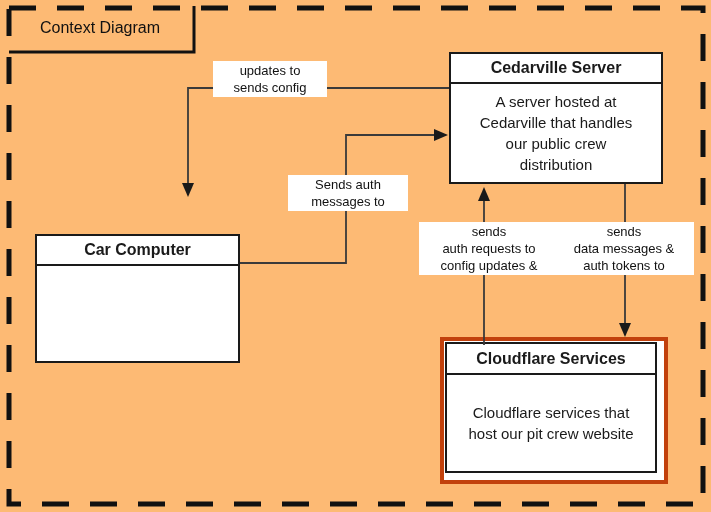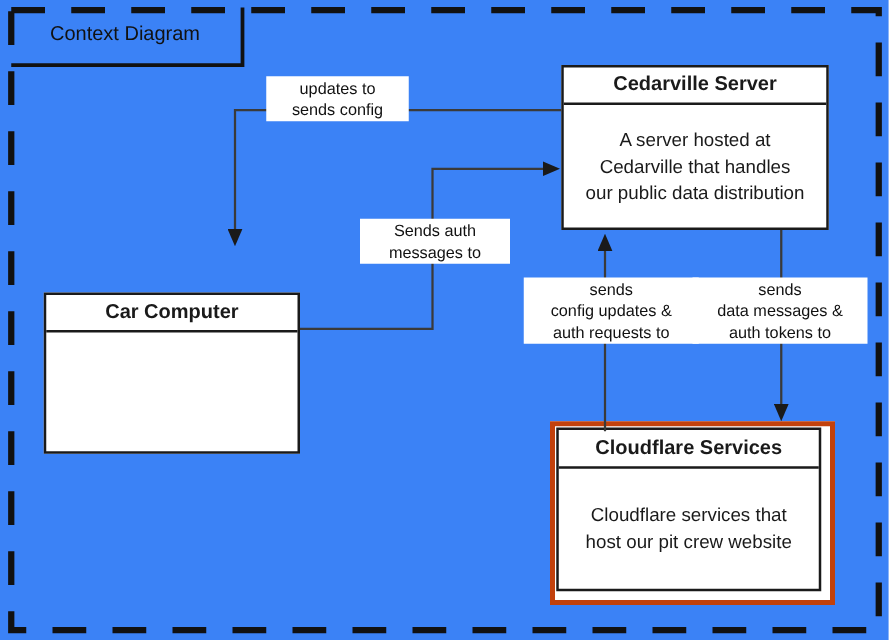--- a/index.html
+++ b/index.html
@@ -1,17 +1,17 @@
 <!DOCTYPE html>
 <html><head>
 <meta charset="utf-8">
 <style>
   html,body{margin:0;padding:0;background:#fff;}
   #canvas{
-    position:relative;width:711px;height:512px;background:#3b82f6;
+    position:relative;width:711px;height:512px;background:#fdba74;
     font-family:"Liberation Sans","DejaVu Sans",sans-serif;color:#1a1a1a;
     overflow:hidden;
   }
   
   .diagram-title{
     position:absolute;left:20px;top:19px;width:160px;
     font-size:16px;text-align:center;z-index:3;color:#111;
   }
   
   .node{
@@ -85,21 +85,21 @@
 
   <div class="diagram-title">Context Diagram</div>
 
   <div class="node" id="car-computer">
     <div class="node-title">Car Computer</div>
   </div>
 
   <div class="node" id="cedarville-server">
     <div class="node-title">Cedarville Server</div>
     <div class="node-desc">
-      <span>A server hosted at Cedarville that handles our public data distribution</span>
+      <span>A server hosted at Cedarville that handles our public crew distribution</span>
     </div>
   </div>
 
   <div id="cloudflare-highlight">
     <div class="node" id="cloudflare-services">
       <div class="node-title">Cloudflare Services</div>
       <div class="node-desc">
         <span>Cloudflare services that host our pit crew website</span>
       </div>
     </div>
@@ -110,22 +110,22 @@
     <div>sends config</div>
   </div>
 
   <div class="edge-label" id="edge-label-data-messages">
     <div>Sends auth</div>
     <div>messages to</div>
   </div>
 
   <div class="edge-label" id="edge-label-config-auth">
     <div>sends</div>
+    <div>auth requests to</div>
     <div>config updates &amp;</div>
-    <div>auth requests to</div>
   </div>
 
   <div class="edge-label" id="edge-label-data-auth">
     <div>sends</div>
     <div>data messages &amp;</div>
     <div>auth tokens to</div>
   </div>
 
   <div id="you-are-here">You Are Here</div>
 

